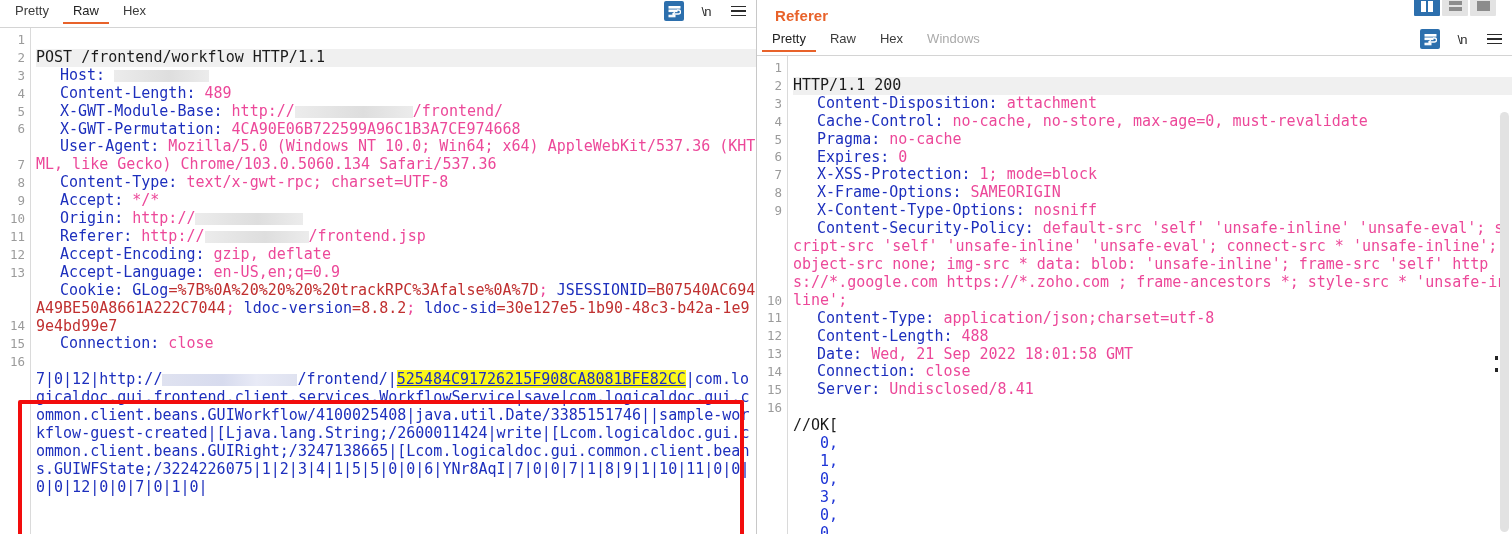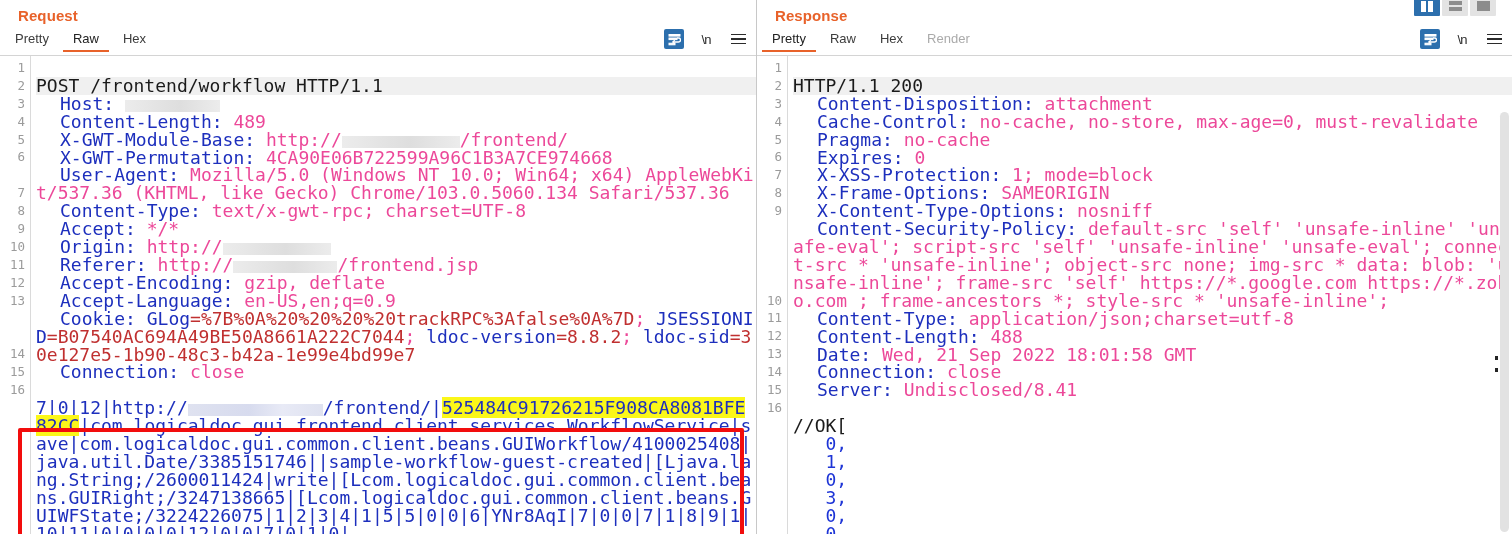--- a/index.html
+++ b/index.html
@@ -143,21 +143,21 @@
     background: #ffffff;
   }
   .gutter div { height: 17.9px; }
   .gutter div.blank { color: transparent; }
   .code {
     flex: 1 1 auto;
     position: relative;
     border-left: 1px solid #dadada;
     padding: 3px 0 0 5px;
     font-family: "DejaVu Sans Mono", monospace;
-    font-size: 18px;
+    font-size: 15px;
     line-height: 17.9px;
     white-space: pre-wrap;
     word-break: break-all;
     overflow: hidden;
     color: #1a1a1a;
   }
   .code .ln { display: block; min-height: 17.9px; }
   .hdr-name { color: #1d2fbd; margin-left: 24px; }
   .hdr-val  { color: #ec4899; }
   .red      { color: #c03030; }
@@ -184,21 +184,21 @@
     left: 18px;
     top: 372px;
     width: 726px;
     height: 148px;
     border: 4px solid #f20d0d;
     border-radius: 2px;
     pointer-events: none;
     z-index: 6;
   }
 
-  .hl-yellow { background: #fbf719; color:#1d2fbd; }
+  .hl-yellow { background: #fbf719; color:#1d2fbd;text-decoration:underline; }
 
   
   .vscroll {
     position: absolute;
     top: 56px;
     right: 3px;
     width: 9px;
     bottom: 4px;
     z-index: 8;
   }
@@ -217,21 +217,20 @@
     z-index: 9;
   }
 </style>
 </head>
 <body>
 
 <div class="app">
 
   <div class="pane left">
 
-    <div class="pane-title">Request</div>
 
     <div class="tabbar">
       <div class="tab">Pretty</div>
       <div class="tab active">Raw</div>
       <div class="tab">Hex</div>
 
       <div class="tab-tools">
         <div class="tool-btn sel" title="Word wrap">
           <svg width="13" height="13" viewBox="0 0 13 13" aria-hidden="true">
             <rect x="1" y="1.5" width="11" height="1.6" fill="#fff"></rect>
@@ -305,27 +304,27 @@
             <i></i>
           </span>
       </div>
       <div class="lt-btn">
         <span class="lt-ico-one">
             <i></i>
           </span>
       </div>
     </div>
 
-    <div class="pane-title">Response</div>
+    <div class="pane-title">Referer</div>
 
     <div class="tabbar">
       <div class="tab active">Pretty</div>
       <div class="tab">Raw</div>
       <div class="tab">Hex</div>
-      <div class="tab disabled">Render</div>
+      <div class="tab disabled">Windows</div>
 
       <div class="tab-tools">
         <div class="tool-btn sel" title="Word wrap">
           <svg width="13" height="13" viewBox="0 0 13 13" aria-hidden="true">
             <rect x="1" y="1.5" width="11" height="1.6" fill="#fff"></rect>
             <rect x="1" y="5" width="8" height="1.6" fill="#fff"></rect>
             <path d="M9 5 h1.5 a2 2 0 0 1 0 4 H5" stroke="#fff" stroke-width="1.4" fill="none"></path>
             <path d="M6.8 7.2 L4.8 9 L6.8 10.8" stroke="#fff" stroke-width="1.3" fill="none"></path>
             <rect x="1" y="10.2" width="6" height="1.6" fill="#fff"></rect>
           </svg>

